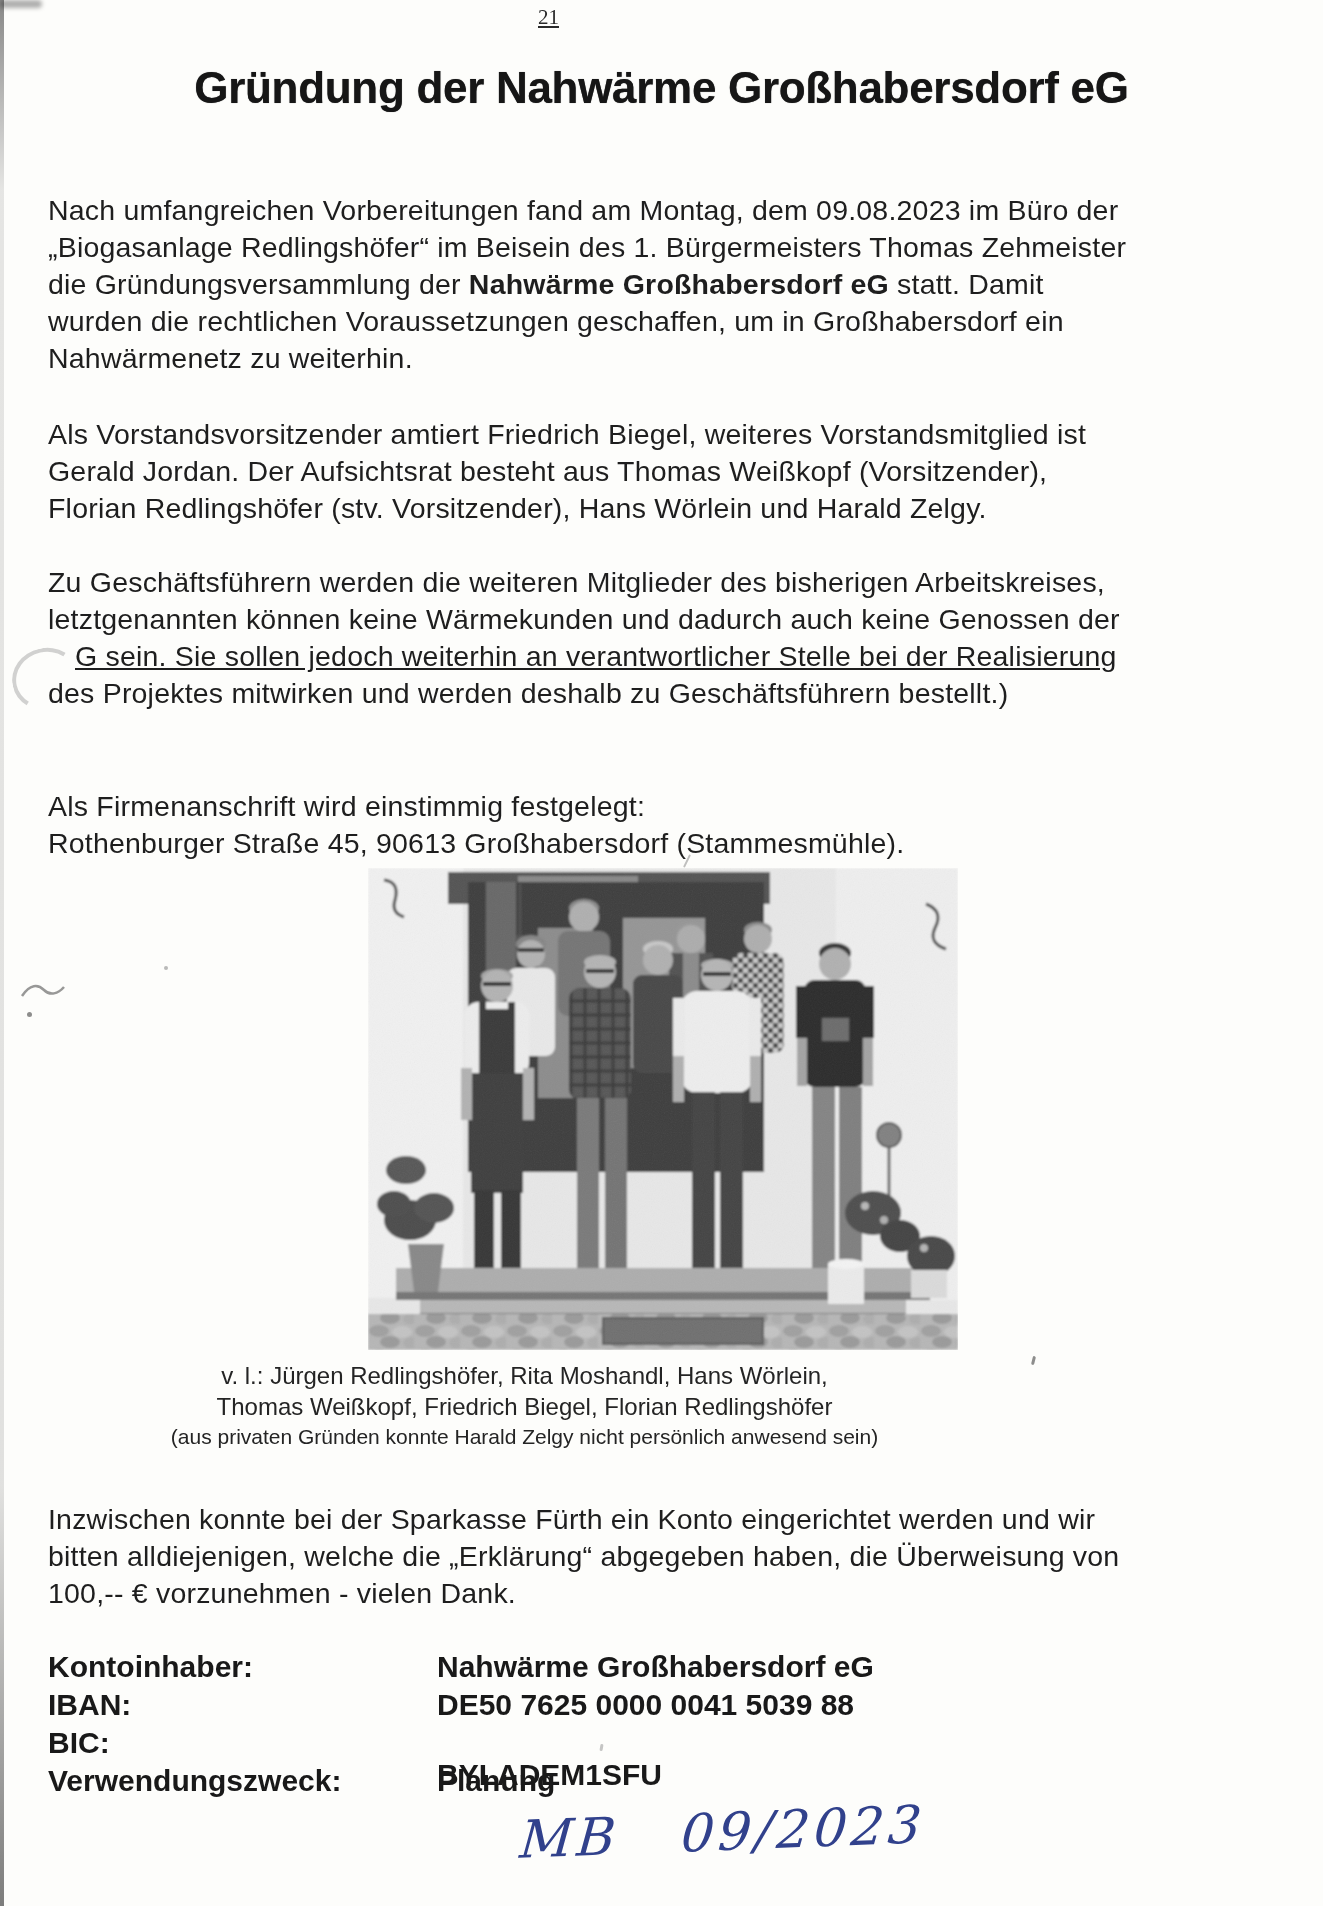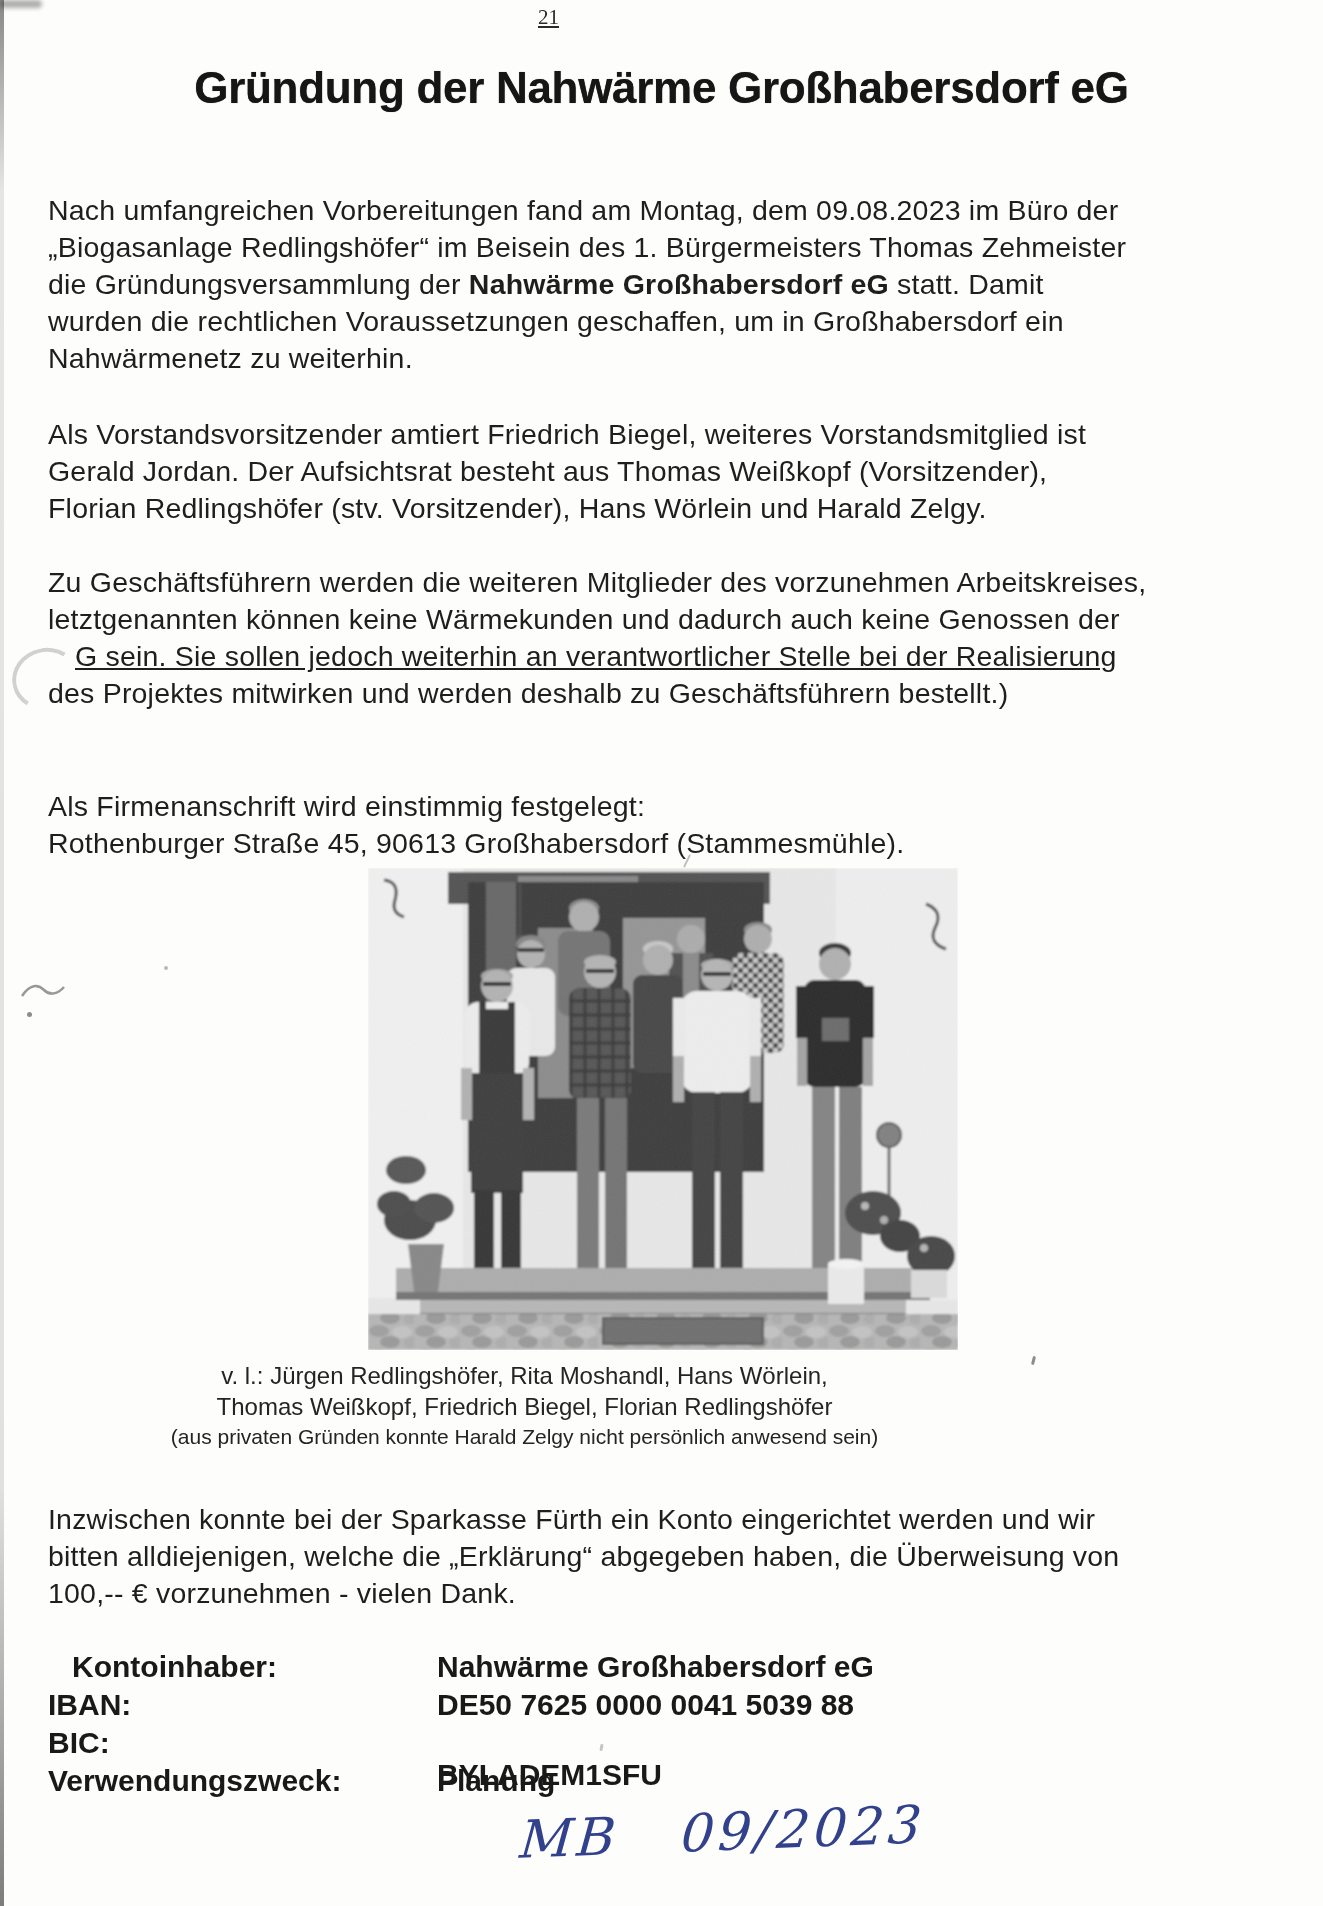--- a/index.html
+++ b/index.html
@@ -86,21 +86,21 @@
     <div class="line">Nahwärmenetz zu weiterhin.</div>
   </div>
 
   <div class="abs body-text" style="left:48px;top:416px;">
     <div class="line">Als Vorstandsvorsitzender amtiert Friedrich Biegel, weiteres Vorstandsmitglied ist</div>
     <div class="line">Gerald Jordan. Der Aufsichtsrat besteht aus Thomas Weißkopf (Vorsitzender),</div>
     <div class="line">Florian Redlingshöfer (stv. Vorsitzender), Hans Wörlein und Harald Zelgy.</div>
   </div>
 
   <div class="abs body-text" style="left:48px;top:564px;">
-    <div class="line">Zu Geschäftsführern werden die weiteren Mitglieder des vorzunehmen Arbeitskreises,</div>
+    <div class="line">Zu Geschäftsführern werden die weiteren Mitglieder des bisherigen Arbeitskreises,</div>
     <div class="line">letztgenannten können keine Wärmekunden und dadurch auch keine Genossen der</div>
     <div class="line indent">G sein. Sie sollen jedoch weiterhin an verantwortlicher Stelle bei der Realisierung</div>
     <div class="line">des Projektes mitwirken und werden deshalb zu Geschäftsführern bestellt.)</div>
   </div>
 
   <div class="abs body-text" style="left:48px;top:788px;">
     <div class="line">Als Firmenanschrift wird einstimmig festgelegt:</div>
     <div class="line">Rothenburger Straße 45, 90613 Großhabersdorf (Stammesmühle).</div>
   </div>
 
@@ -275,21 +275,21 @@
     <div class="line small">(aus privaten Gründen konnte Harald Zelgy nicht persönlich anwesend sein)</div>
   </div>
 
   <div class="abs body-text" style="left:48px;top:1501px;">
     <div class="line">Inzwischen konnte bei der Sparkasse Fürth ein Konto eingerichtet werden und wir</div>
     <div class="line">bitten alldiejenigen, welche die „Erklärung“ abgegeben haben, die Überweisung von</div>
     <div class="line">100,-- € vorzunehmen - vielen Dank.</div>
   </div>
 
   <div>
-    <div class="account-row" style="left:48px;top:1650px;margin-left:24px;">Kontoinhaber:</div>
+    <div class="account-row" style="left:48px;top:1650px;">Kontoinhaber:</div>
     <div class="account-row" style="left:437px;top:1650px;">Nahwärme Großhabersdorf eG</div>
     <div class="account-row" style="left:48px;top:1688px;">IBAN:</div>
     <div class="account-row" style="left:437px;top:1688px;">DE50 7625 0000 0041 5039 88</div>
     <div class="account-row" style="left:48px;top:1726px;">BIC:</div>
     <div class="account-row" style="left:437px;top:1726px;margin-top:32px;">BYLADEM1SFU</div>
     <div class="account-row" style="left:48px;top:1764px;">Verwendungszweck:</div>
     <div class="account-row" style="left:437px;top:1764px;">Planung</div>
   </div>
 
   <div class="abs handwriting" style="left:520px;top:1802px;">

